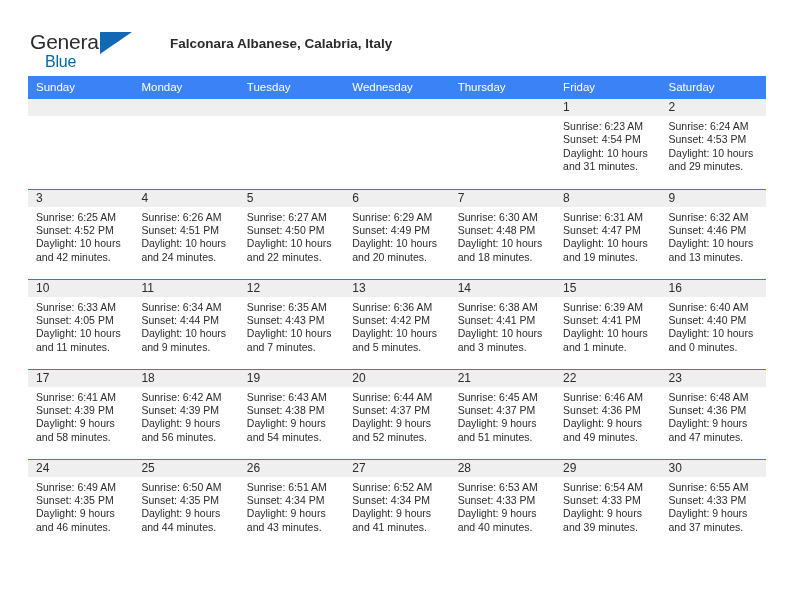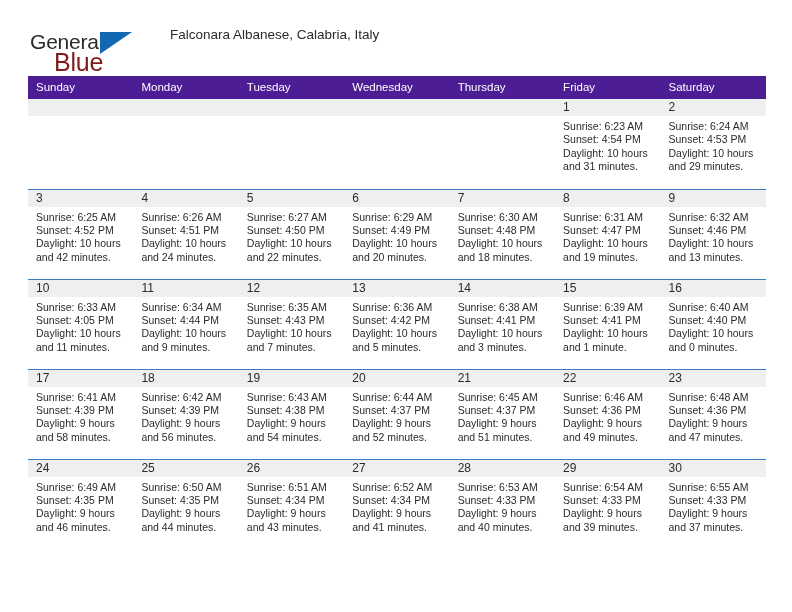--- a/index.html
+++ b/index.html
@@ -50,58 +50,59 @@
   .logo-tri {
     display: inline-block;
     width: 0;
     height: 0;
     border-left: 32px solid #1268b3;
     border-bottom: 22px solid transparent;
     vertical-align: -5px;
     margin-left: -3px;
   }
   .logo-row2 {
-    font-size: 25px;
+    font-size: 16px;
     font-weight: 400;
-    color: #7f1d1d;
+    color: #0369a1;
     line-height: 22px;
-    margin-left: 24px;
+    margin-left: 15px;
     margin-top: -3px;
     letter-spacing: -0.2px;
   }
 
   .titles {
     text-align: right;
     padding-right: 2px;
   }
   .cal-title {
     font-size: 27px;
     font-weight: 400;
     color: #1a1a1a;
     line-height: 32px;
     letter-spacing: 0.1px;
   }
   .cal-subtitle {
     font-size: 13.5px;
-    font-weight: 400;
+    font-weight: 700;
     color: #2b2b2b;
     line-height: 18px;
+    margin-top: 9px;
   }
 
   
   .cal-wrap {
     padding: 0 26px 0 28px;
   }
   table.cal {
     width: 738px;
     border-collapse: collapse;
     table-layout: fixed;
   }
   table.cal th {
-    background: #4c1d95;
+    background: #3b82f6;
     color: #ffffff;
     font-size: 11.5px;
     font-weight: 400;
     text-align: left;
     padding: 5px 0 5px 8px;
     height: 21px;
     line-height: 13px;
     border: none;
   }
 

